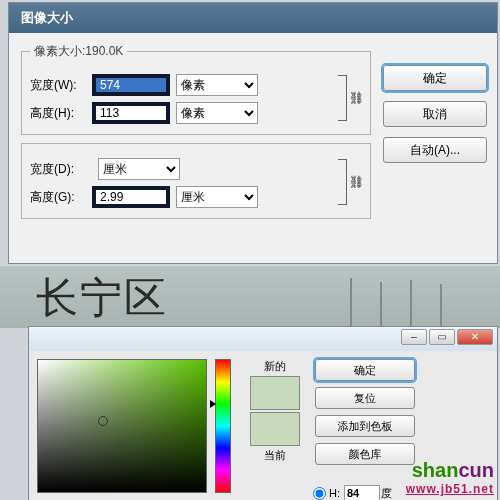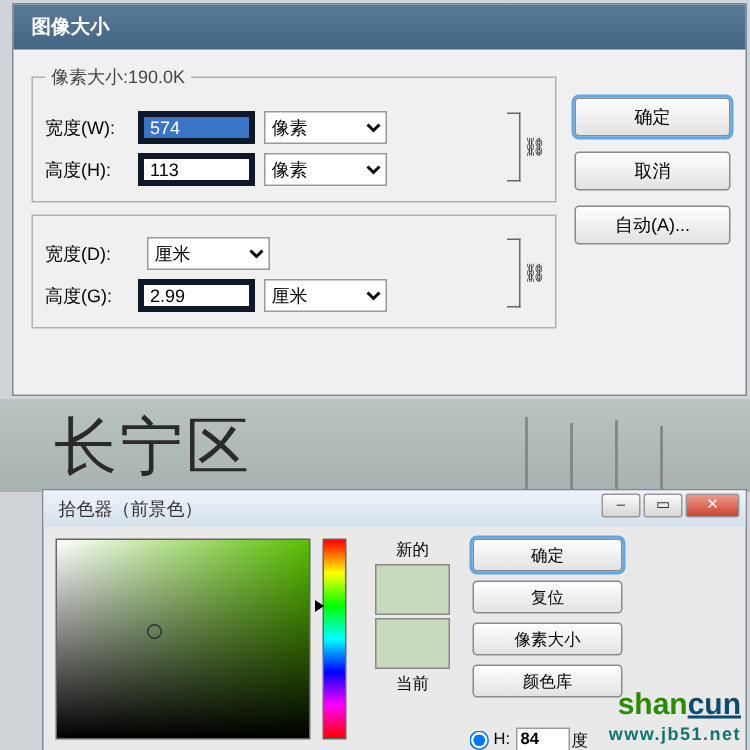--- a/index.html
+++ b/index.html
@@ -60,22 +60,22 @@
   .hsb-col { position:absolute; left: 284px; bottom: 4px; font-size:11px; }
   .hsb-row { display:flex; align-items:center; margin-bottom:2px; }
   .hsb-row input[type=radio]{ margin-right:3px;}
   .hsb-row .k { width:14px; }
   .hsb-row input[type=text]{ width:36px; height:16px; font-size:11px; border:1px solid #999; padding:0 2px; margin:0 1px;font-weight:bold;}
   .hsb-row .u { width:16px; }
   
   
   .wm { position:absolute; right:6px; bottom:4px; text-align:right; }
   .wm .a { font-size:20px; font-weight:bold; }
-  .wm .a .g{color:#2a8a00;} .wm .a .o{color:#0c4a6e;text-decoration:underline;}
-  .wm .b { font-size:12px; color:#0f766e; font-weight:bold; letter-spacing:1px;}
+  .wm .a .g{color:#2a8a00;} .wm .a .o{color:#701a75;}
+  .wm .b { font-size:12px; color:#be185d; font-weight:bold; letter-spacing:1px;text-decoration:underline;}
 </style>
 </head>
 <body>
 
 <div class="dlg1">
   <div class="titlebar1">图像大小</div>
   <div class="dlg1-body">
     <fieldset class="grp" style="position:relative;">
       <legend>像素大小:190.0K</legend>
       <div class="row">
@@ -123,21 +123,20 @@
   <div class="poles">
     <div class="p" style="left:10px;height:50px;"></div>
     <div class="p" style="left:40px;height:46px;"></div>
     <div class="p" style="left:70px;height:48px;"></div>
     <div class="p" style="left:100px;height:44px;"></div>
   </div>
 </div>
 
 <div class="dlg2">
   <div class="titlebar2">
-    <span>拾色器（前景色）</span>
     <div class="closegrp">
       <div class="wbtn">–</div>
       <div class="wbtn">▭</div>
       <div class="wbtn close">✕</div>
     </div>
   </div>
   <div class="dlg2-body">
     <div class="sv-box">
       <div class="sv-cursor"></div>
     </div>
@@ -146,21 +145,21 @@
     </div>
     <div class="swatch-col">
       <div>新的</div>
       <div class="swatch sw-new"></div>
       <div class="swatch sw-cur"></div>
       <div>当前</div>
     </div>
     <div class="btn-col2">
       <button class="primary">确定</button>
       <button>复位</button>
-      <button>像素大小</button>
+      <button>添加到色板</button>
       <button>颜色库</button>
     </div>
 
     <div class="hsb-col">
       <div class="hsb-row">
         <input type="radio" checked="" style="">
         <span class="k">H:</span>
         <input type="text" value="84" style="">
         <span class="u">度</span>
       </div>

